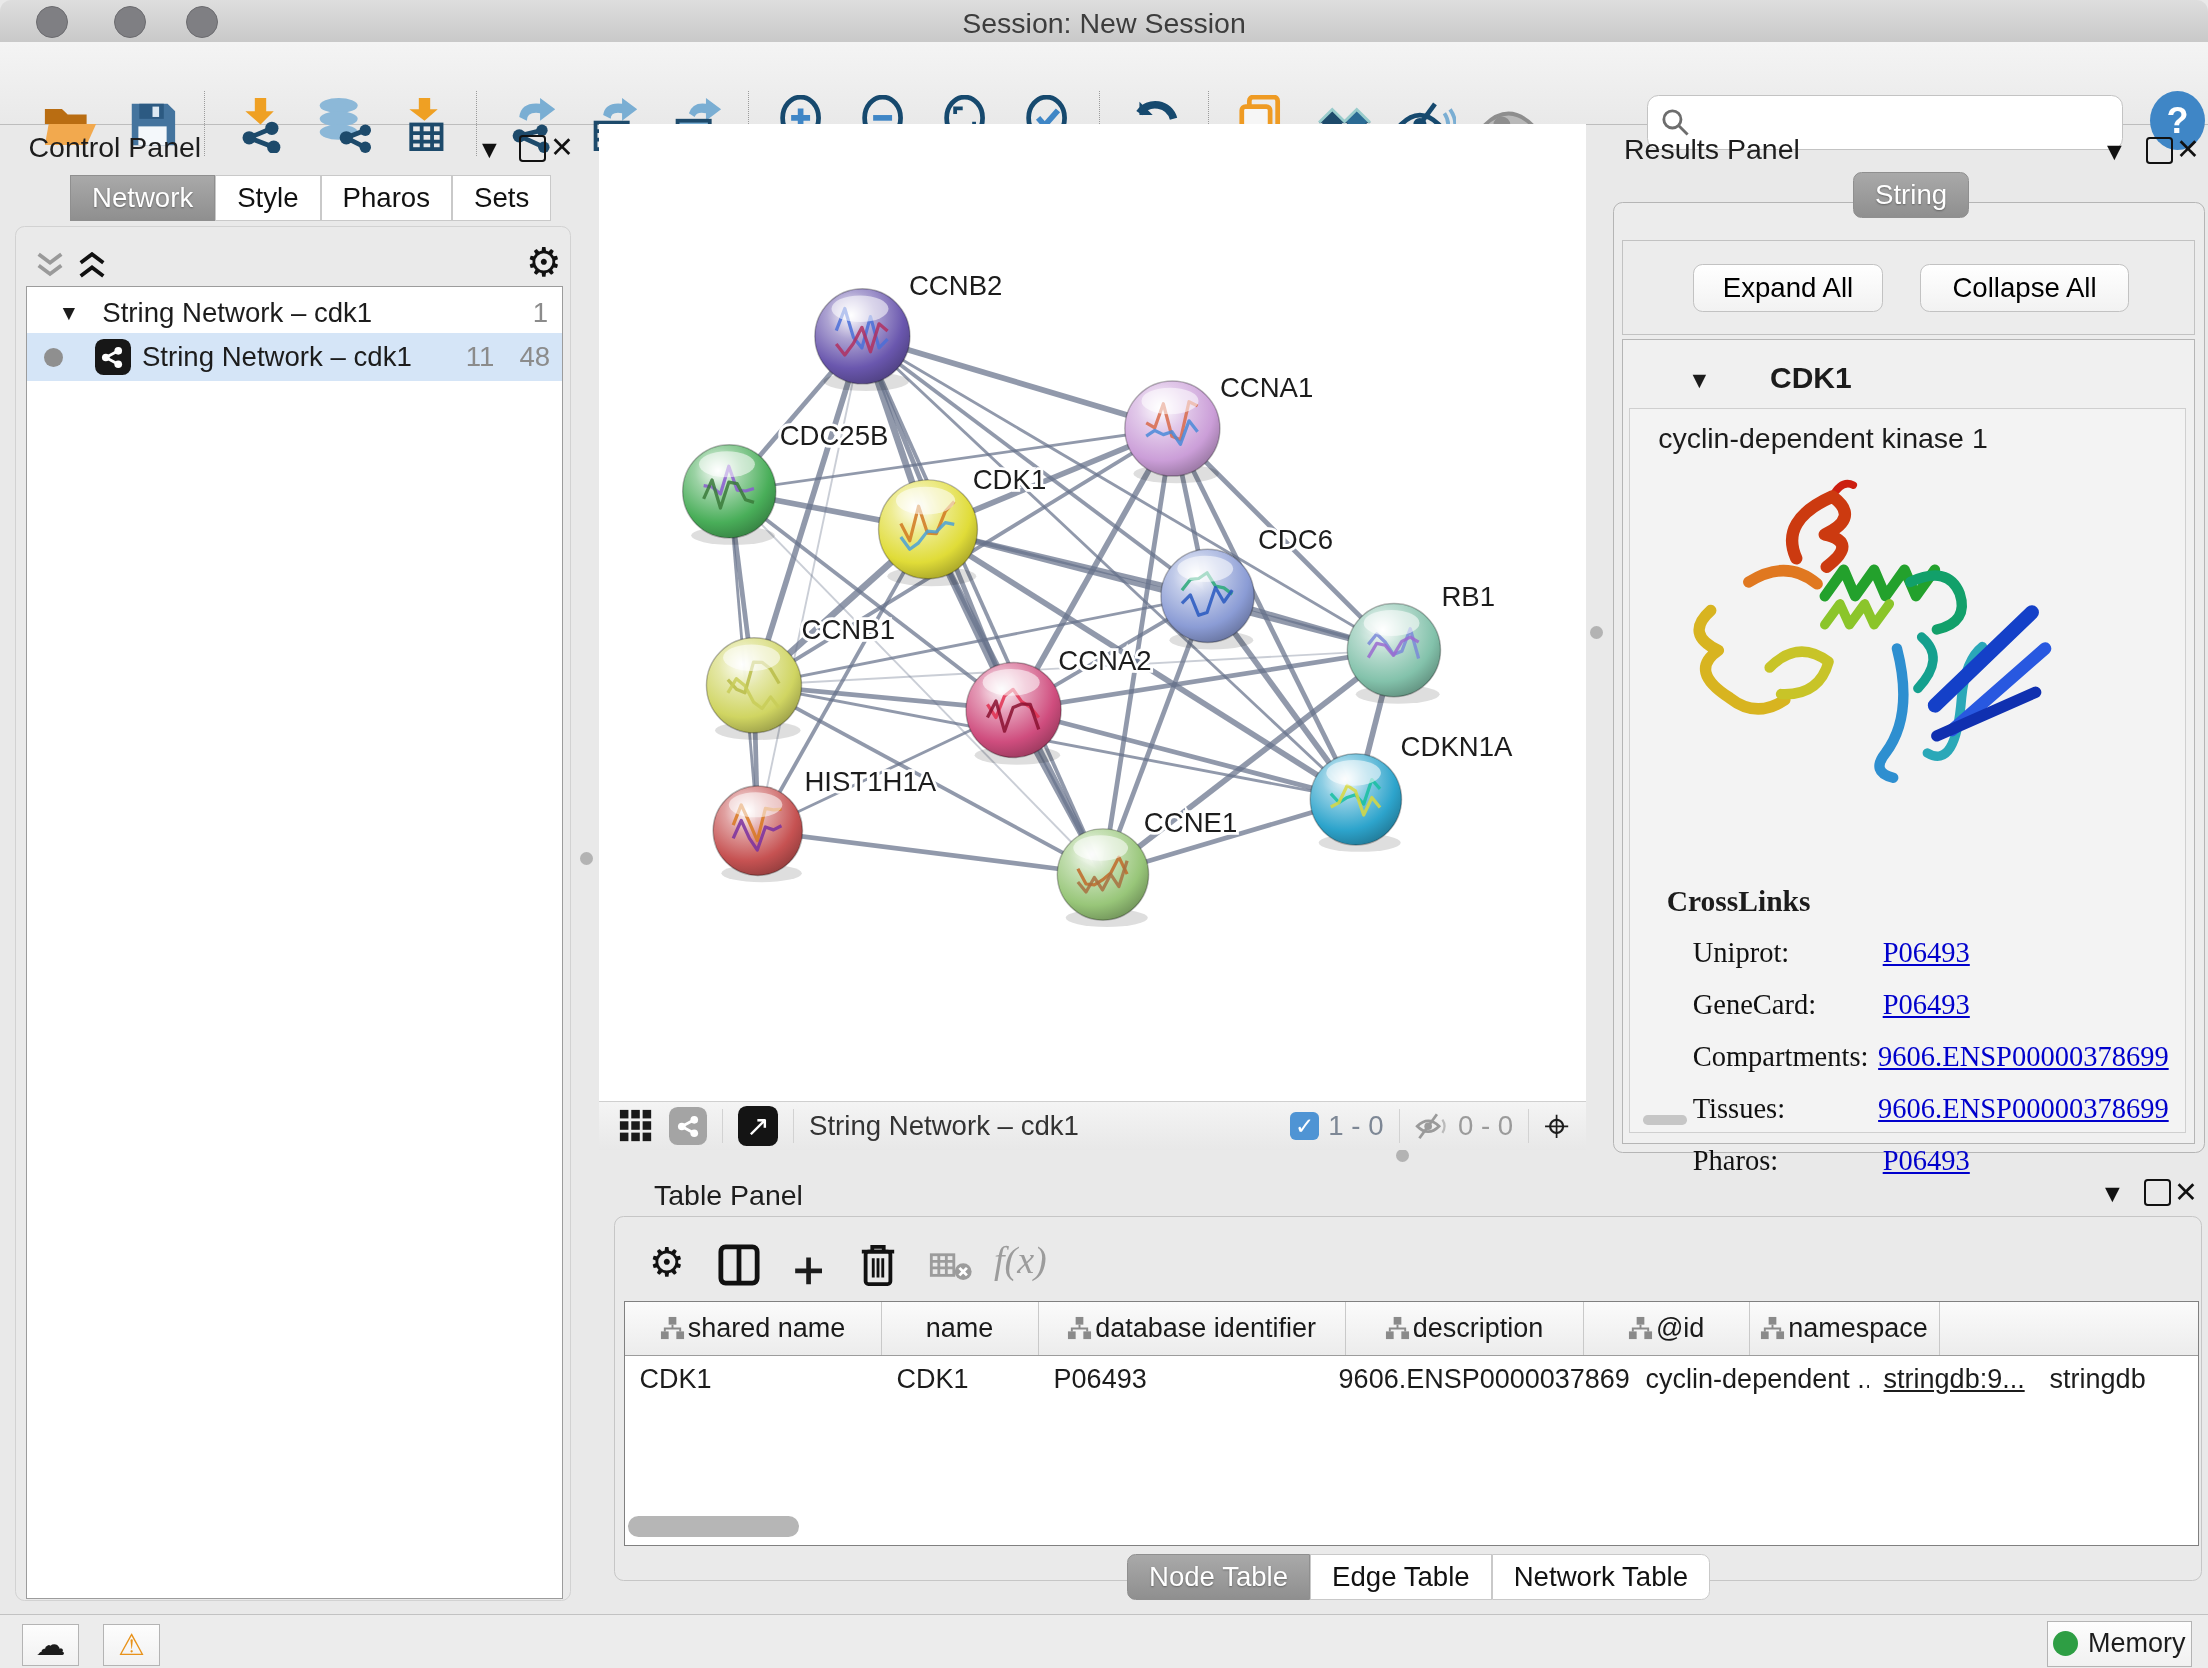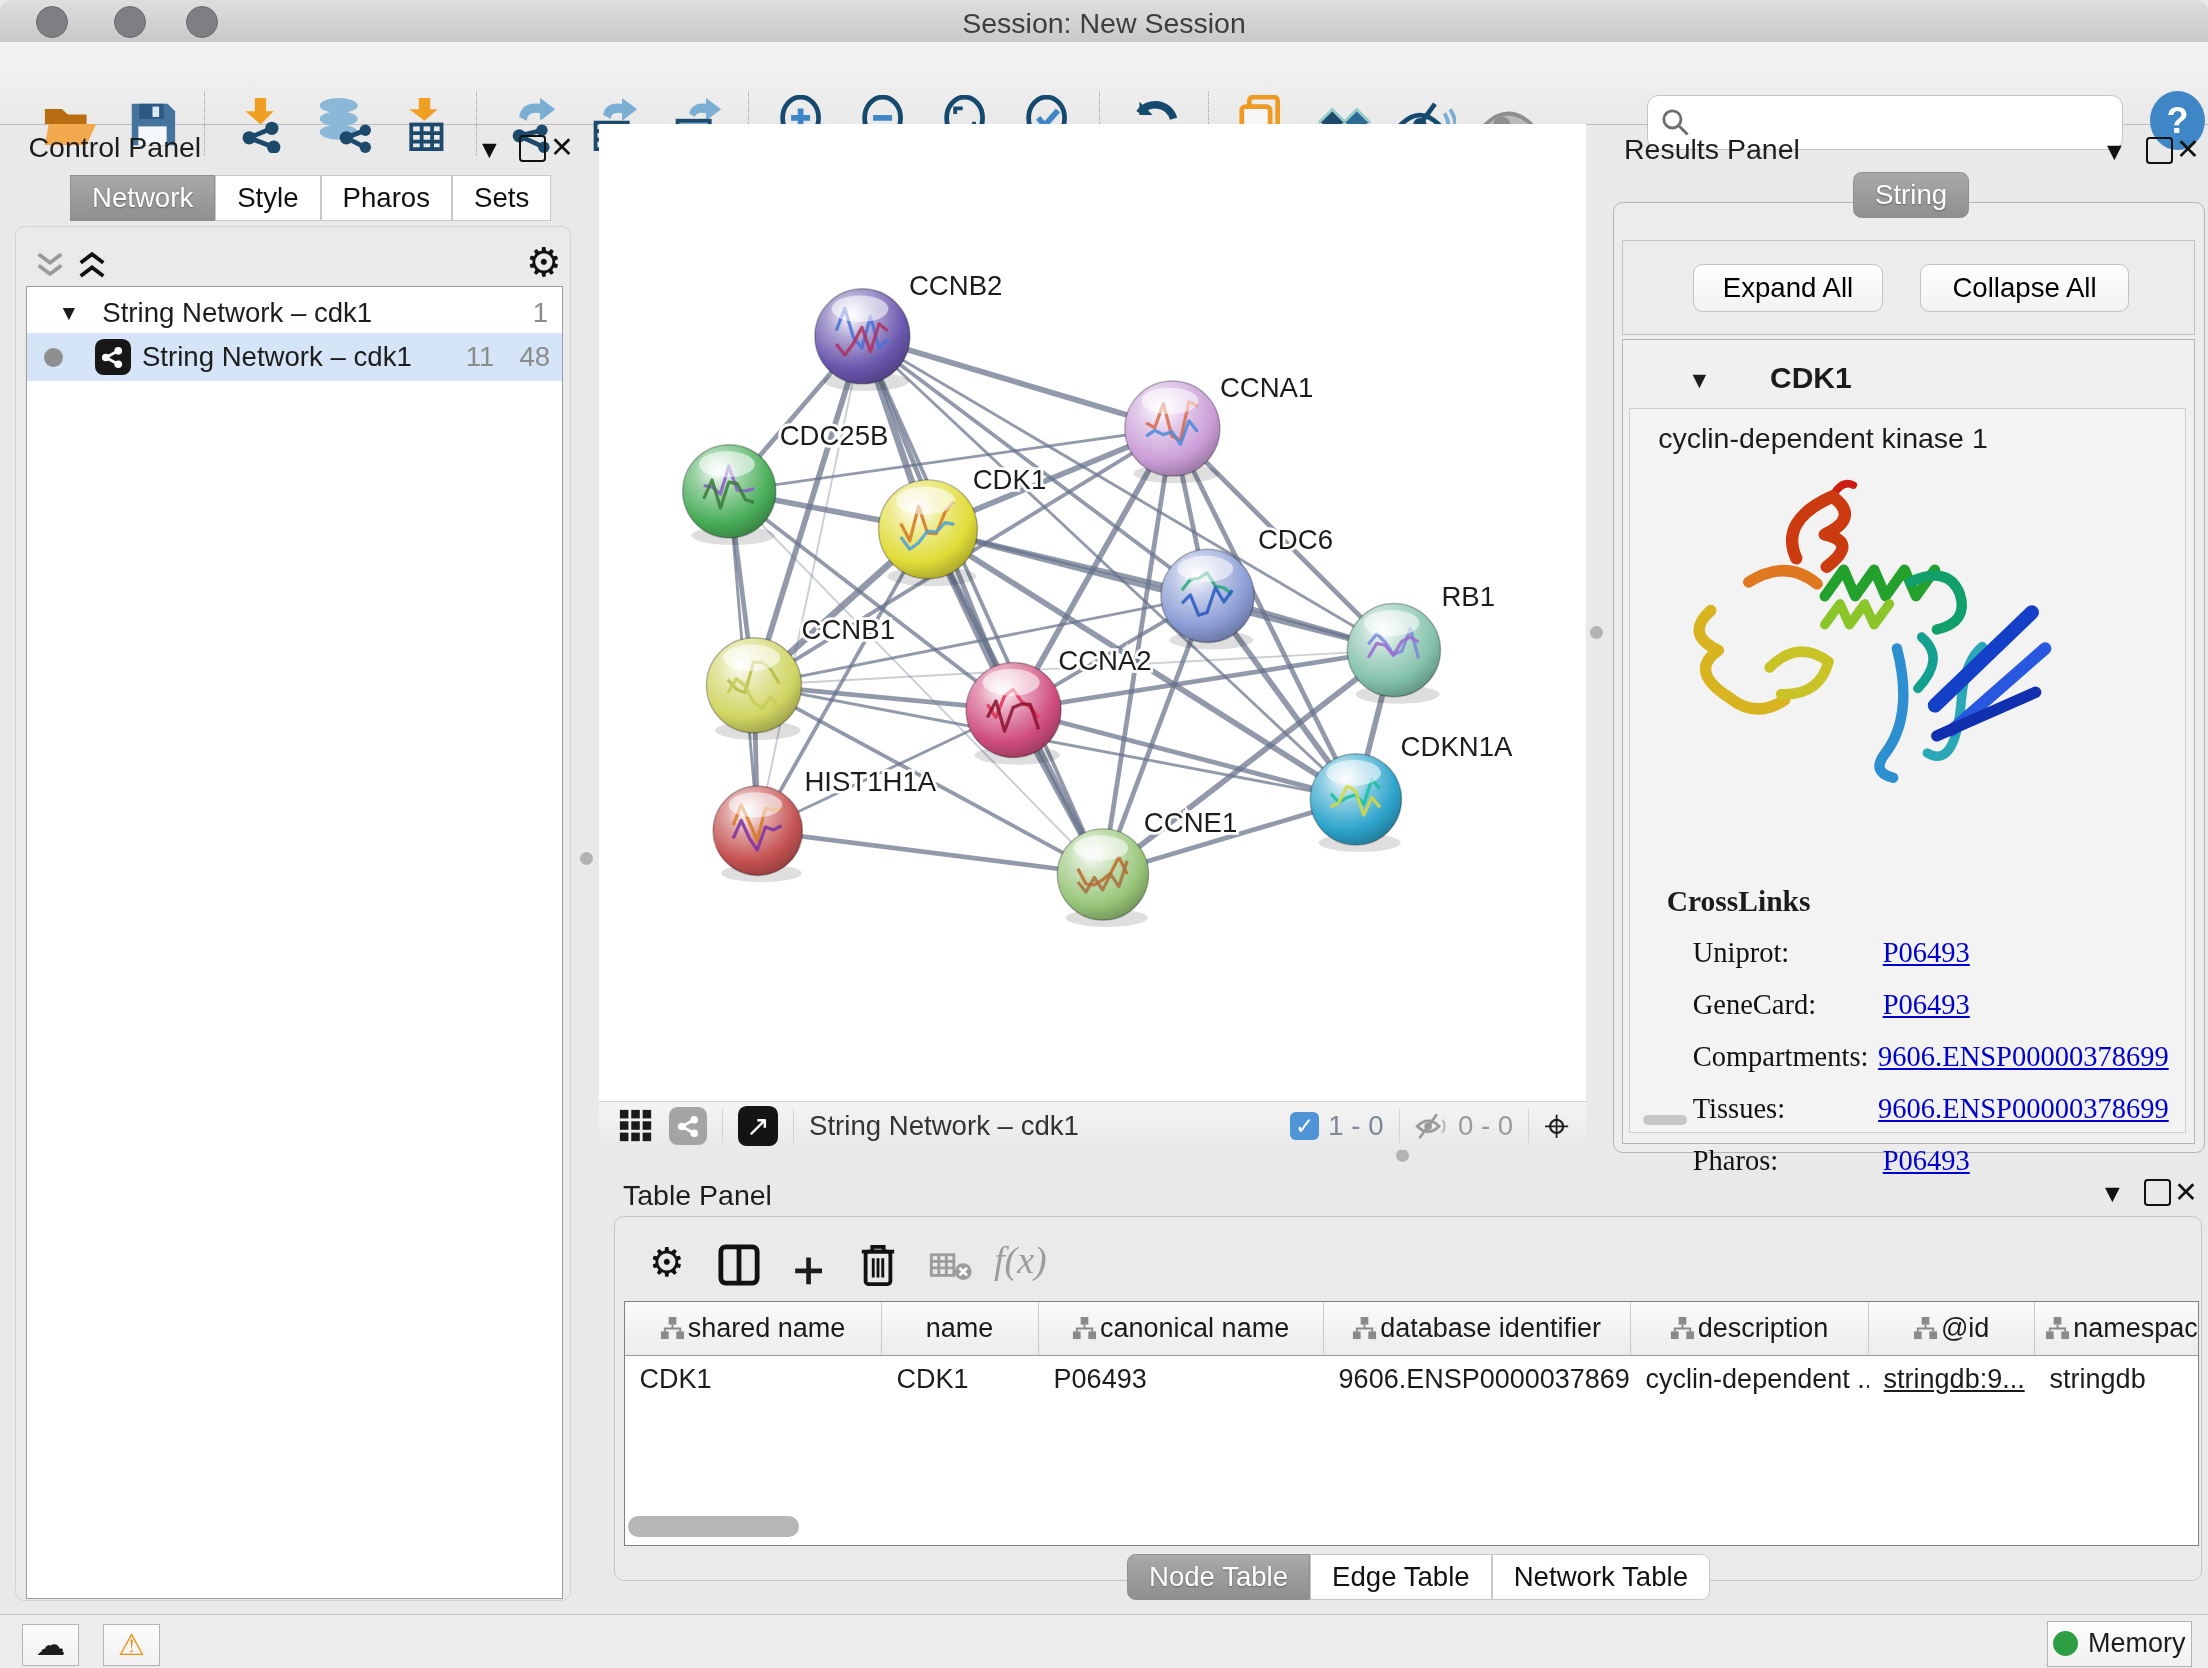--- a/index.html
+++ b/index.html
@@ -604,21 +604,21 @@
         </div>
         <div class="xrow">
           <span class="xl">Pharos:</span>
           <a class="linkv">P06493</a>
         </div>
       </div>
     <div class="abs" style="left:13.3px;top:706px;width:44px;height:9.5px;background:#c6c6c6;border-radius:4.8px"></div>
   </div>
 </div>
 
-<div class="abs ptitle" style="left:623px;top:1179px">Table Panel</div>
+<div class="abs ptitle" style="left:654px;top:1179px">Table Panel</div>
 <div class="abs phbtn" style="left:2100px;top:1179px">▼</div>
 <div class="abs" style="left:2144px;top:1179px;width:23px;height:23px;border:2.9px solid #111;border-radius:3.8px"></div>
 <div class="abs phbtn" style="left:2174px;top:1176px;font-weight:bold;font-size:28.5px">✕</div>
 
 <div class="abs roundbox" style="left:614px;top:1216px;width:1586px;height:363px;border-color:#c6c6c6">
   <div class="abs gear" style="left:34px;top:25px">⚙</div>
   <svg class="abs" style="left:103px;top:27px" width="42" height="42" viewBox="0 0 44 44">
     <rect x="3" y="3" width="38" height="38" rx="5" fill="none" stroke="#111" stroke-width="5"></rect>
     <path d="M22 3 v38" stroke="#111" stroke-width="5"></path>
   </svg>
@@ -649,33 +649,20 @@
                 <rect x="17" y="16" width="8" height="8"></rect>
                 <path d="M13 9 v4 M5 16 v-3 h16 v3" stroke="#8a8a8a" stroke-width="2" fill="none"></path>
               </g>
             </svg>
           </span>
           <span>shared name</span>
         </div>
         <div class="thcell" style="width: 157px;">
           <span>name</span>
         </div>
-        <div class="thcell" style="width: 285px;">
-          <span>
-            <svg width="25" height="25" viewBox="0 0 26 26">
-              <g fill="#8a8a8a">
-                <rect x="9" y="1" width="8" height="8"></rect>
-                <rect x="1" y="16" width="8" height="8"></rect>
-                <rect x="17" y="16" width="8" height="8"></rect>
-                <path d="M13 9 v4 M5 16 v-3 h16 v3" stroke="#8a8a8a" stroke-width="2" fill="none"></path>
-              </g>
-            </svg>
-          </span>
-          <span>canonical name</span>
-        </div>
         <div class="thcell" style="width: 307px;">
           <span>
             <svg width="25" height="25" viewBox="0 0 26 26">
               <g fill="#8a8a8a">
                 <rect x="9" y="1" width="8" height="8"></rect>
                 <rect x="1" y="16" width="8" height="8"></rect>
                 <rect x="17" y="16" width="8" height="8"></rect>
                 <path d="M13 9 v4 M5 16 v-3 h16 v3" stroke="#8a8a8a" stroke-width="2" fill="none"></path>
               </g>
             </svg>

